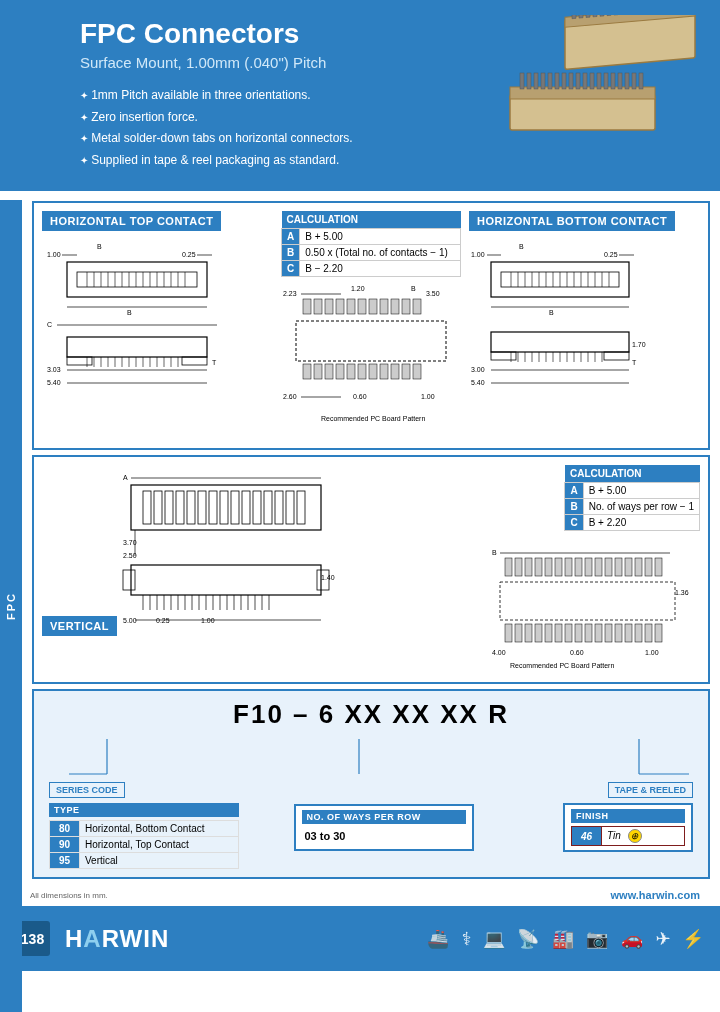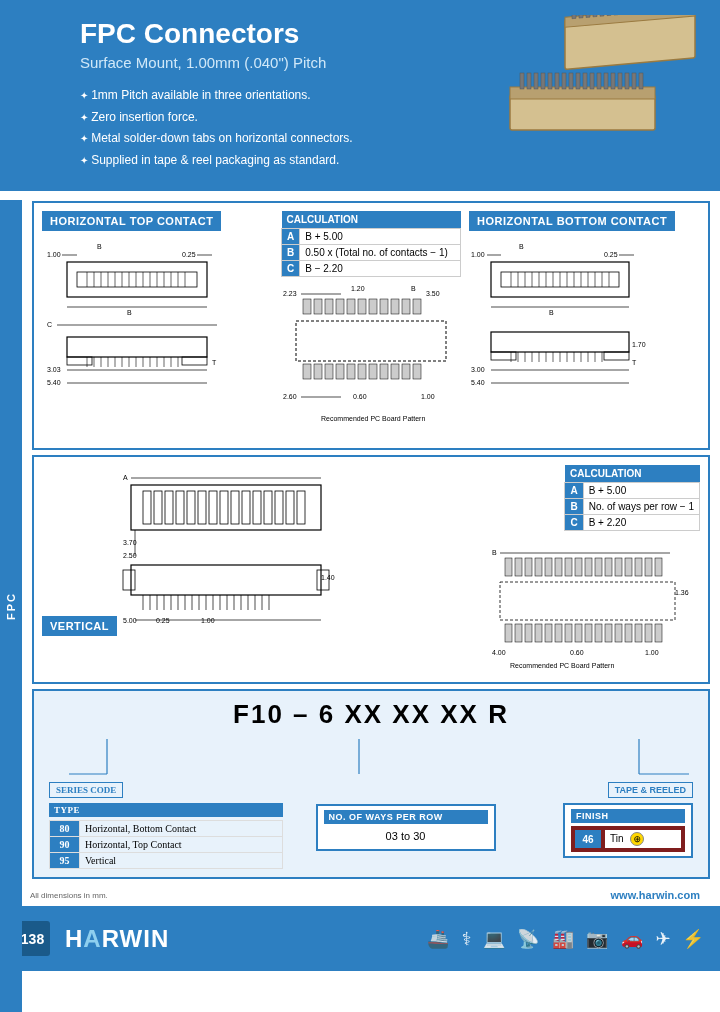--- a/index.html
+++ b/index.html
@@ -205,21 +205,22 @@
       margin-top: 5px;
       margin-left: 35px;
     }
     .finish-table {
       width: 100%;
       border-collapse: collapse;
       font-size: 10px;
     }
     .finish-table td {
       padding: 2px 5px;
-      border: 4px solid #7f1d1d;
+      border: 1px solid #7f1d1d;
+      font-style: italic;
     }
     .finish-table td:first-child {
       background: #2d7fc1;
       color: #fff;
       font-weight: bold;
       text-align: center;
       width: 30px;
     }
 
     
@@ -756,21 +757,21 @@
 
       <line x1="310" y1="5" x2="310" y2="40" stroke="#2d7fc1" stroke-width="1.2"></line>
       <line x1="310" y1="40" x2="310" y2="40" stroke="#2d7fc1" stroke-width="1.2"></line>
 
       <line x1="590" y1="5" x2="590" y2="40" stroke="#2d7fc1" stroke-width="1.2"></line>
       <line x1="590" y1="40" x2="640" y2="40" stroke="#2d7fc1" stroke-width="1.2"></line>
     </svg>
 
     <div class="order-bottom-row">
 
-      <div style="width:234px;font-family:Liberation Serif, serif;">
+      <div style="width:190px;">
         <div class="series-label">SERIES CODE</div>
         <div style="margin-top:5px;border-radius:19px;">
           <span class="order-box-title">TYPE</span>
           <table class="type-table">
             <tbody>
               <tr>
                 <td>80</td>
                 <td>Horizontal, Bottom Contact</td>
               </tr>
               <tr>
@@ -782,21 +783,21 @@
                 <td>Vertical</td>
               </tr>
             </tbody>
           </table>
         </div>
       </div>
 
       <div style="width:180px; padding-top:20px;">
         <div class="ways-box">
           <span class="order-box-title">NO. OF WAYS PER ROW</span>
-          <div style="font-size:11px; font-weight:normal; text-align:center; padding:3px;">03 to 30</div>
+          <div style="font-size:11px; font-weight:bold; text-align:left; padding:3px;">03 to 30</div>
         </div>
       </div>
 
       <div style="width:165px;">
         <div style="text-align:right;">
           <div class="tape-label">TAPE &amp; REELED</div>
         </div>
         <div class="finish-box" style="margin-top:5px;">
           <span class="order-box-title">FINISH</span>
           <table class="finish-table">

